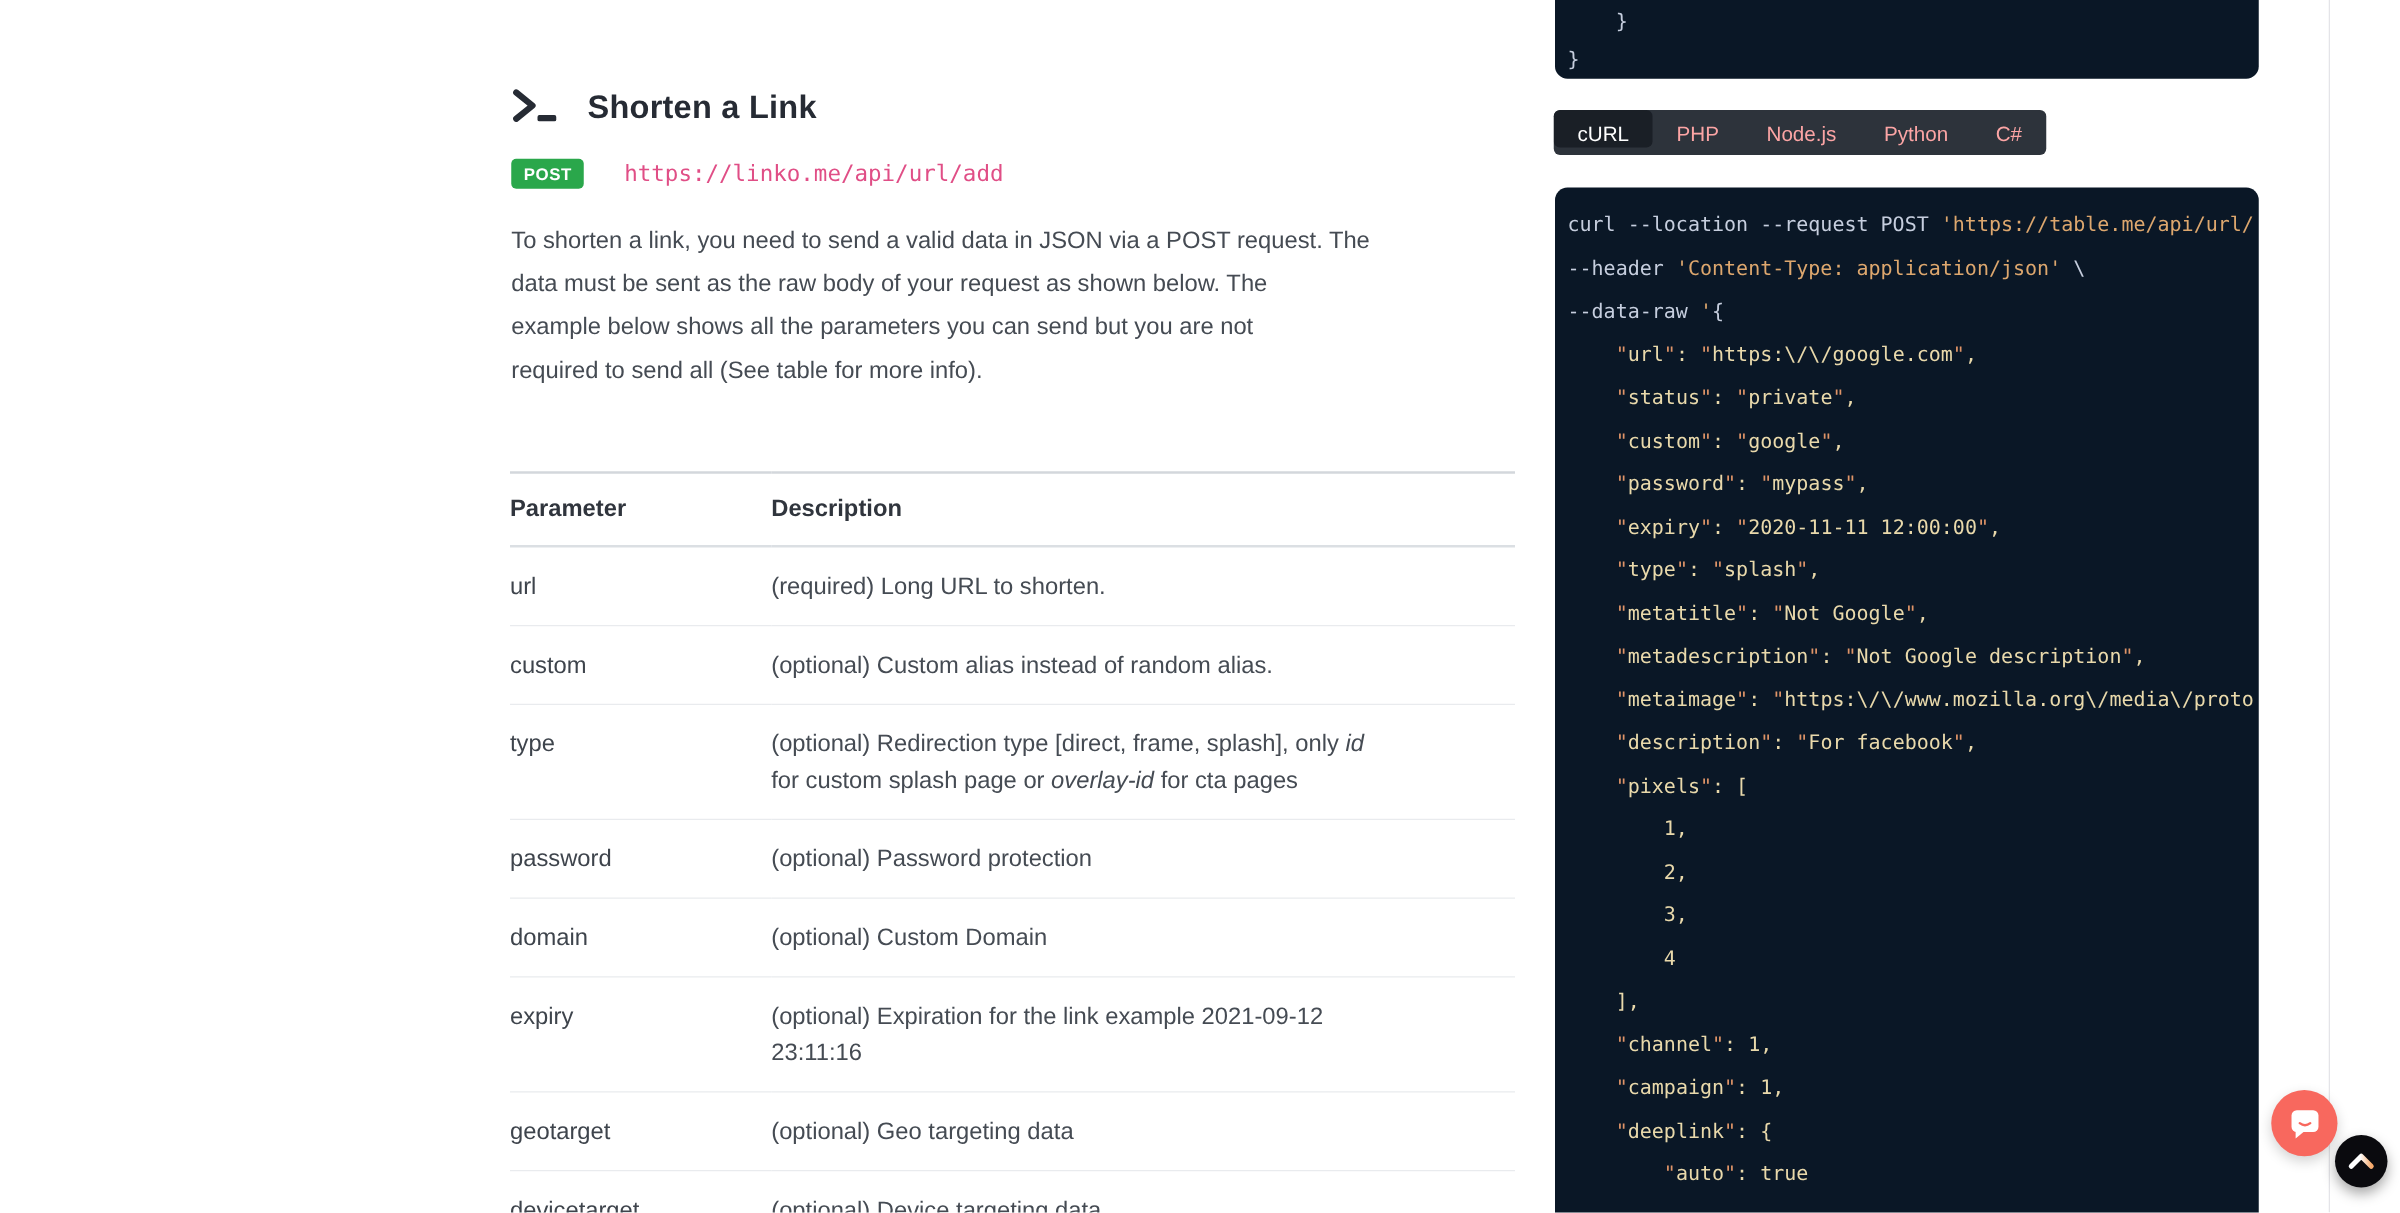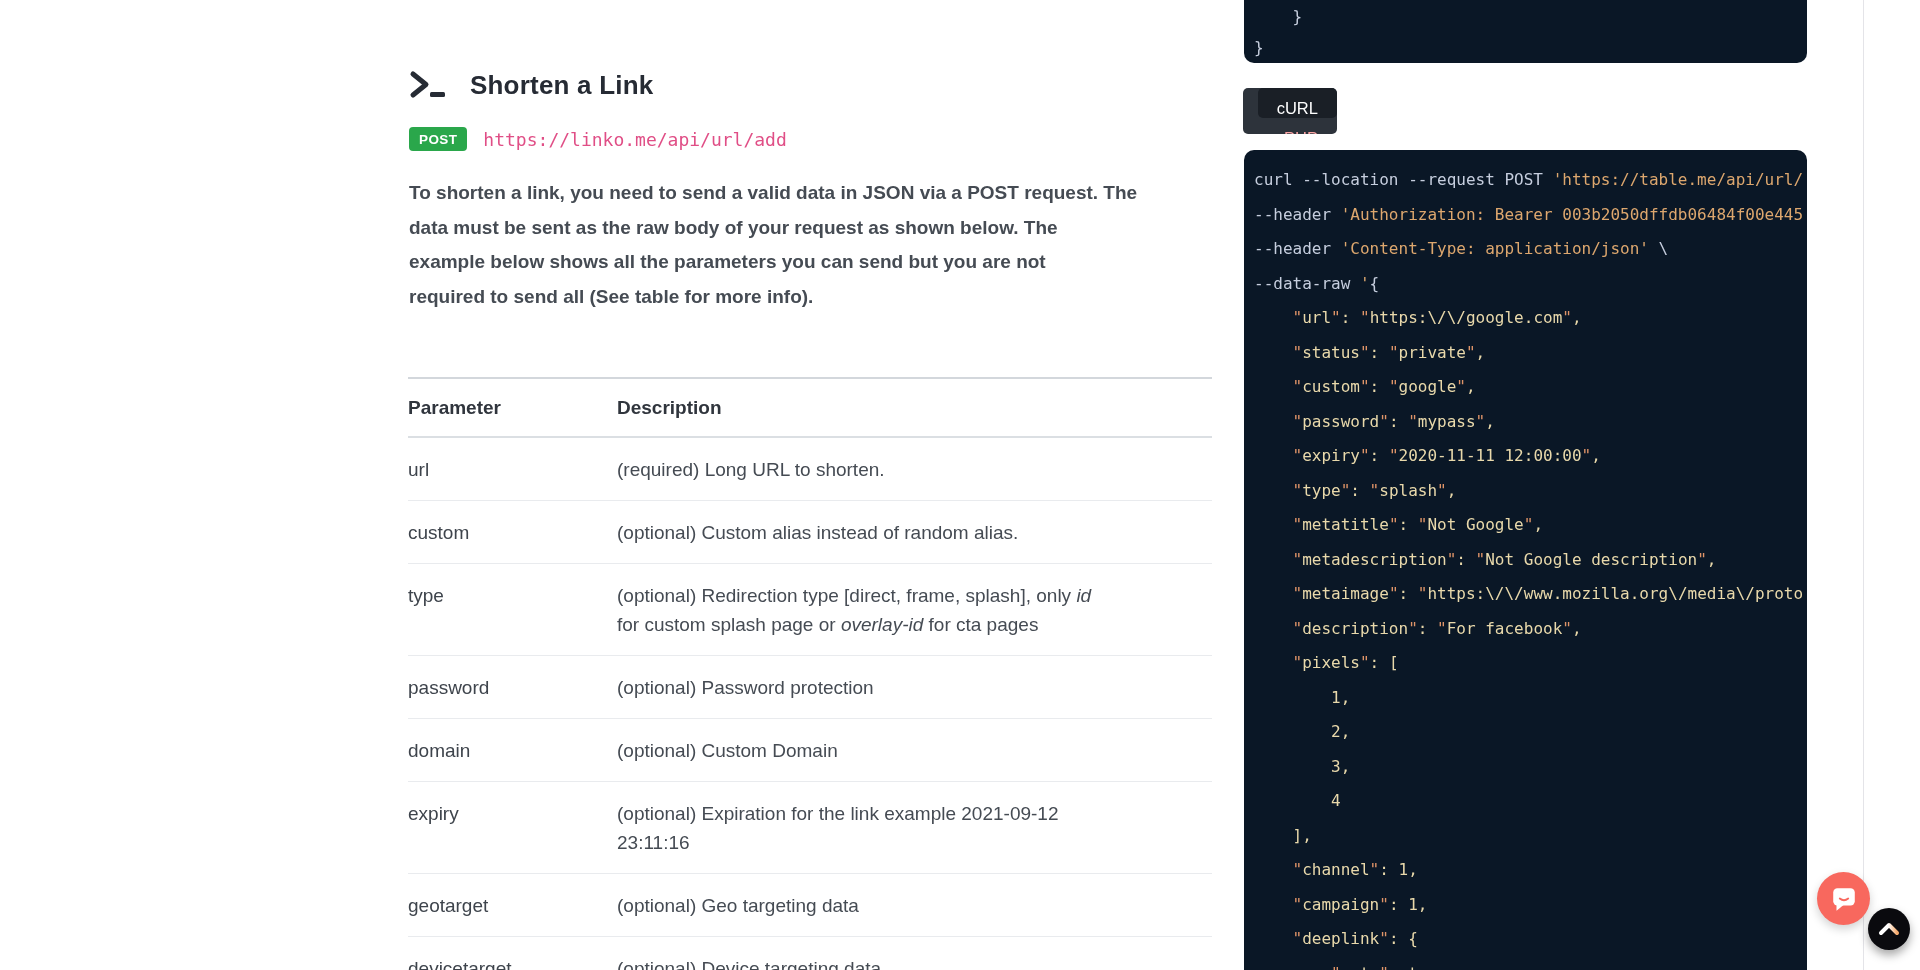--- a/index.html
+++ b/index.html
@@ -6,28 +6,28 @@
   html,body { width:1920px; height:970px; overflow:hidden; background:#ffffff;
               font-family:"Liberation Sans", sans-serif; position:relative; }
 
   
   .left-col { position:absolute; left:408px; top:0; width:804px; height:704px; }
 
   .heading { position:absolute; top:69px; left:0; display:flex; align-items:center; gap:22px; }
   .heading .term-icon { width:40px; height:32px; display:inline-block; }
   .heading .title { font-size:26px; font-weight:600; color:#262b34; letter-spacing:.2px; }
 
-  .endpoint { position:absolute; top:127px; left:1px; display:flex; align-items:center; gap:16px; }
+  .endpoint { position:absolute; top:127px; left:1px; display:flex; align-items:center; gap:32px; }
   .method-badge { background:#2aa74b; color:#ffffff; font-size:13.5px; font-weight:700;
                   padding:5px 10px 4px; border-radius:4px; letter-spacing:.4px; }
   .endpoint-url { font-family:"DejaVu Sans Mono", monospace; font-size:18px; color:#e04e86; }
 
   .intro { position:absolute; top:176px; left:1px; width:804px; font-size:19px;
            color:#454b53; }
-  .intro div { line-height:34.5px; white-space:nowrap;font-weight:bold; }
+  .intro div { line-height:34.5px; white-space:nowrap; }
 
   table.params { position:absolute; top:377px; left:0; width:804px; border-collapse:collapse;
                  border-top:2px solid #d3d7dc; }
   table.params th { text-align:left; font-size:19px; font-weight:700; color:#30353d;
                     padding:18px 0 17px; }
   table.params thead tr { border-bottom:2px solid #dbdfe3;margin-top:14px; }
   table.params tbody tr { border-bottom:1px solid #e9ebee; }
   table.params td { font-size:19px; vertical-align:top; padding:17px 0 16px; line-height:29px; }
   td.param { width:209px; color:#3e444c; }
   td.desc  { color:#454b53; }
@@ -43,22 +43,22 @@
   .prev-block .code-line { line-height:31px; }
   .main-block { position:absolute; top:150px; left:0; height:840px; border-radius:10px;
                 padding:13px 10px; }
   .main-block .code-line { line-height:34.5px; }
   .code-line { white-space:pre; }
   .code-line .cmd  { color:#c6cede; }
   .code-line .str  { color:#dda76e; }
   .code-line .json { color:#e9d9ab; }
   .code-line .q    { color:#df9468; }
 
-  .tabs { position:absolute; top:88px; left:-1px; height:46px; display:flex;
-          background:#2d333b; border-radius:5px; overflow:hidden; align-items:flex-end;flex-direction:column; }
+  .tabs { position:absolute; top:88px; left:-1px; height:36px; display:flex;
+          background:#2d333b; border-radius:5px; overflow:hidden; align-items:flex-start; }
   .tab { color:#fca5a5; font-size:16.5px; padding:11px 19px 0; cursor:pointer; }
   .tab.active { background:#1a1f26; color:#ffffff; border-radius:5px; }
 
   
   .v-divider { position:absolute; left:1863px; top:0; width:1px; height:970px; background:#e4e4e8; }
   .scrollbar-track { position:absolute; left:1908px; top:0; width:12px; height:970px; }
 
   .chat-btn { position:absolute; left:1817px; top:872px; width:53px; height:53px; border-radius:50%;
               background:#f8685e; display:flex; align-items:center; justify-content:center;
               box-shadow:0 4px 10px rgba(0,0,0,.18); cursor:pointer; }
@@ -145,21 +145,20 @@
     </div>
   <div class="tabs">
       <div class="tab active">cURL</div>
       <div class="tab">PHP</div>
       <div class="tab">Node.js</div>
       <div class="tab">Python</div>
       <div class="tab">C#</div>
     </div>
   <div class="codeblock main-block">
       <div class="code-line"><span class="cmd">curl --location --request POST </span><span class="str">'https://table.me/api/url/</span></div>
-      <div class="code-line"><span class="cmd">--header </span><span class="str">'Authorization: Bearer 003b2050dffdb06484f00e445</span></div>
       <div class="code-line"><span class="cmd">--header </span><span class="str">'Content-Type: application/json'</span><span class="cmd"> \</span></div>
       <div class="code-line"><span class="cmd">--data-raw </span><span class="str">'</span><span class="cmd">{</span></div>
       <div class="code-line"><span class="json">    <span class="q">"</span>url<span class="q">"</span>: <span class="q">"</span>https:\/\/google.com<span class="q">"</span>,</span></div>
       <div class="code-line"><span class="json">    <span class="q">"</span>status<span class="q">"</span>: <span class="q">"</span>private<span class="q">"</span>,</span></div>
       <div class="code-line"><span class="json">    <span class="q">"</span>custom<span class="q">"</span>: <span class="q">"</span>google<span class="q">"</span>,</span></div>
       <div class="code-line"><span class="json">    <span class="q">"</span>password<span class="q">"</span>: <span class="q">"</span>mypass<span class="q">"</span>,</span></div>
       <div class="code-line"><span class="json">    <span class="q">"</span>expiry<span class="q">"</span>: <span class="q">"</span>2020-11-11 12:00:00<span class="q">"</span>,</span></div>
       <div class="code-line"><span class="json">    <span class="q">"</span>type<span class="q">"</span>: <span class="q">"</span>splash<span class="q">"</span>,</span></div>
       <div class="code-line"><span class="json">    <span class="q">"</span>metatitle<span class="q">"</span>: <span class="q">"</span>Not Google<span class="q">"</span>,</span></div>
       <div class="code-line"><span class="json">    <span class="q">"</span>metadescription<span class="q">"</span>: <span class="q">"</span>Not Google description<span class="q">"</span>,</span></div>

